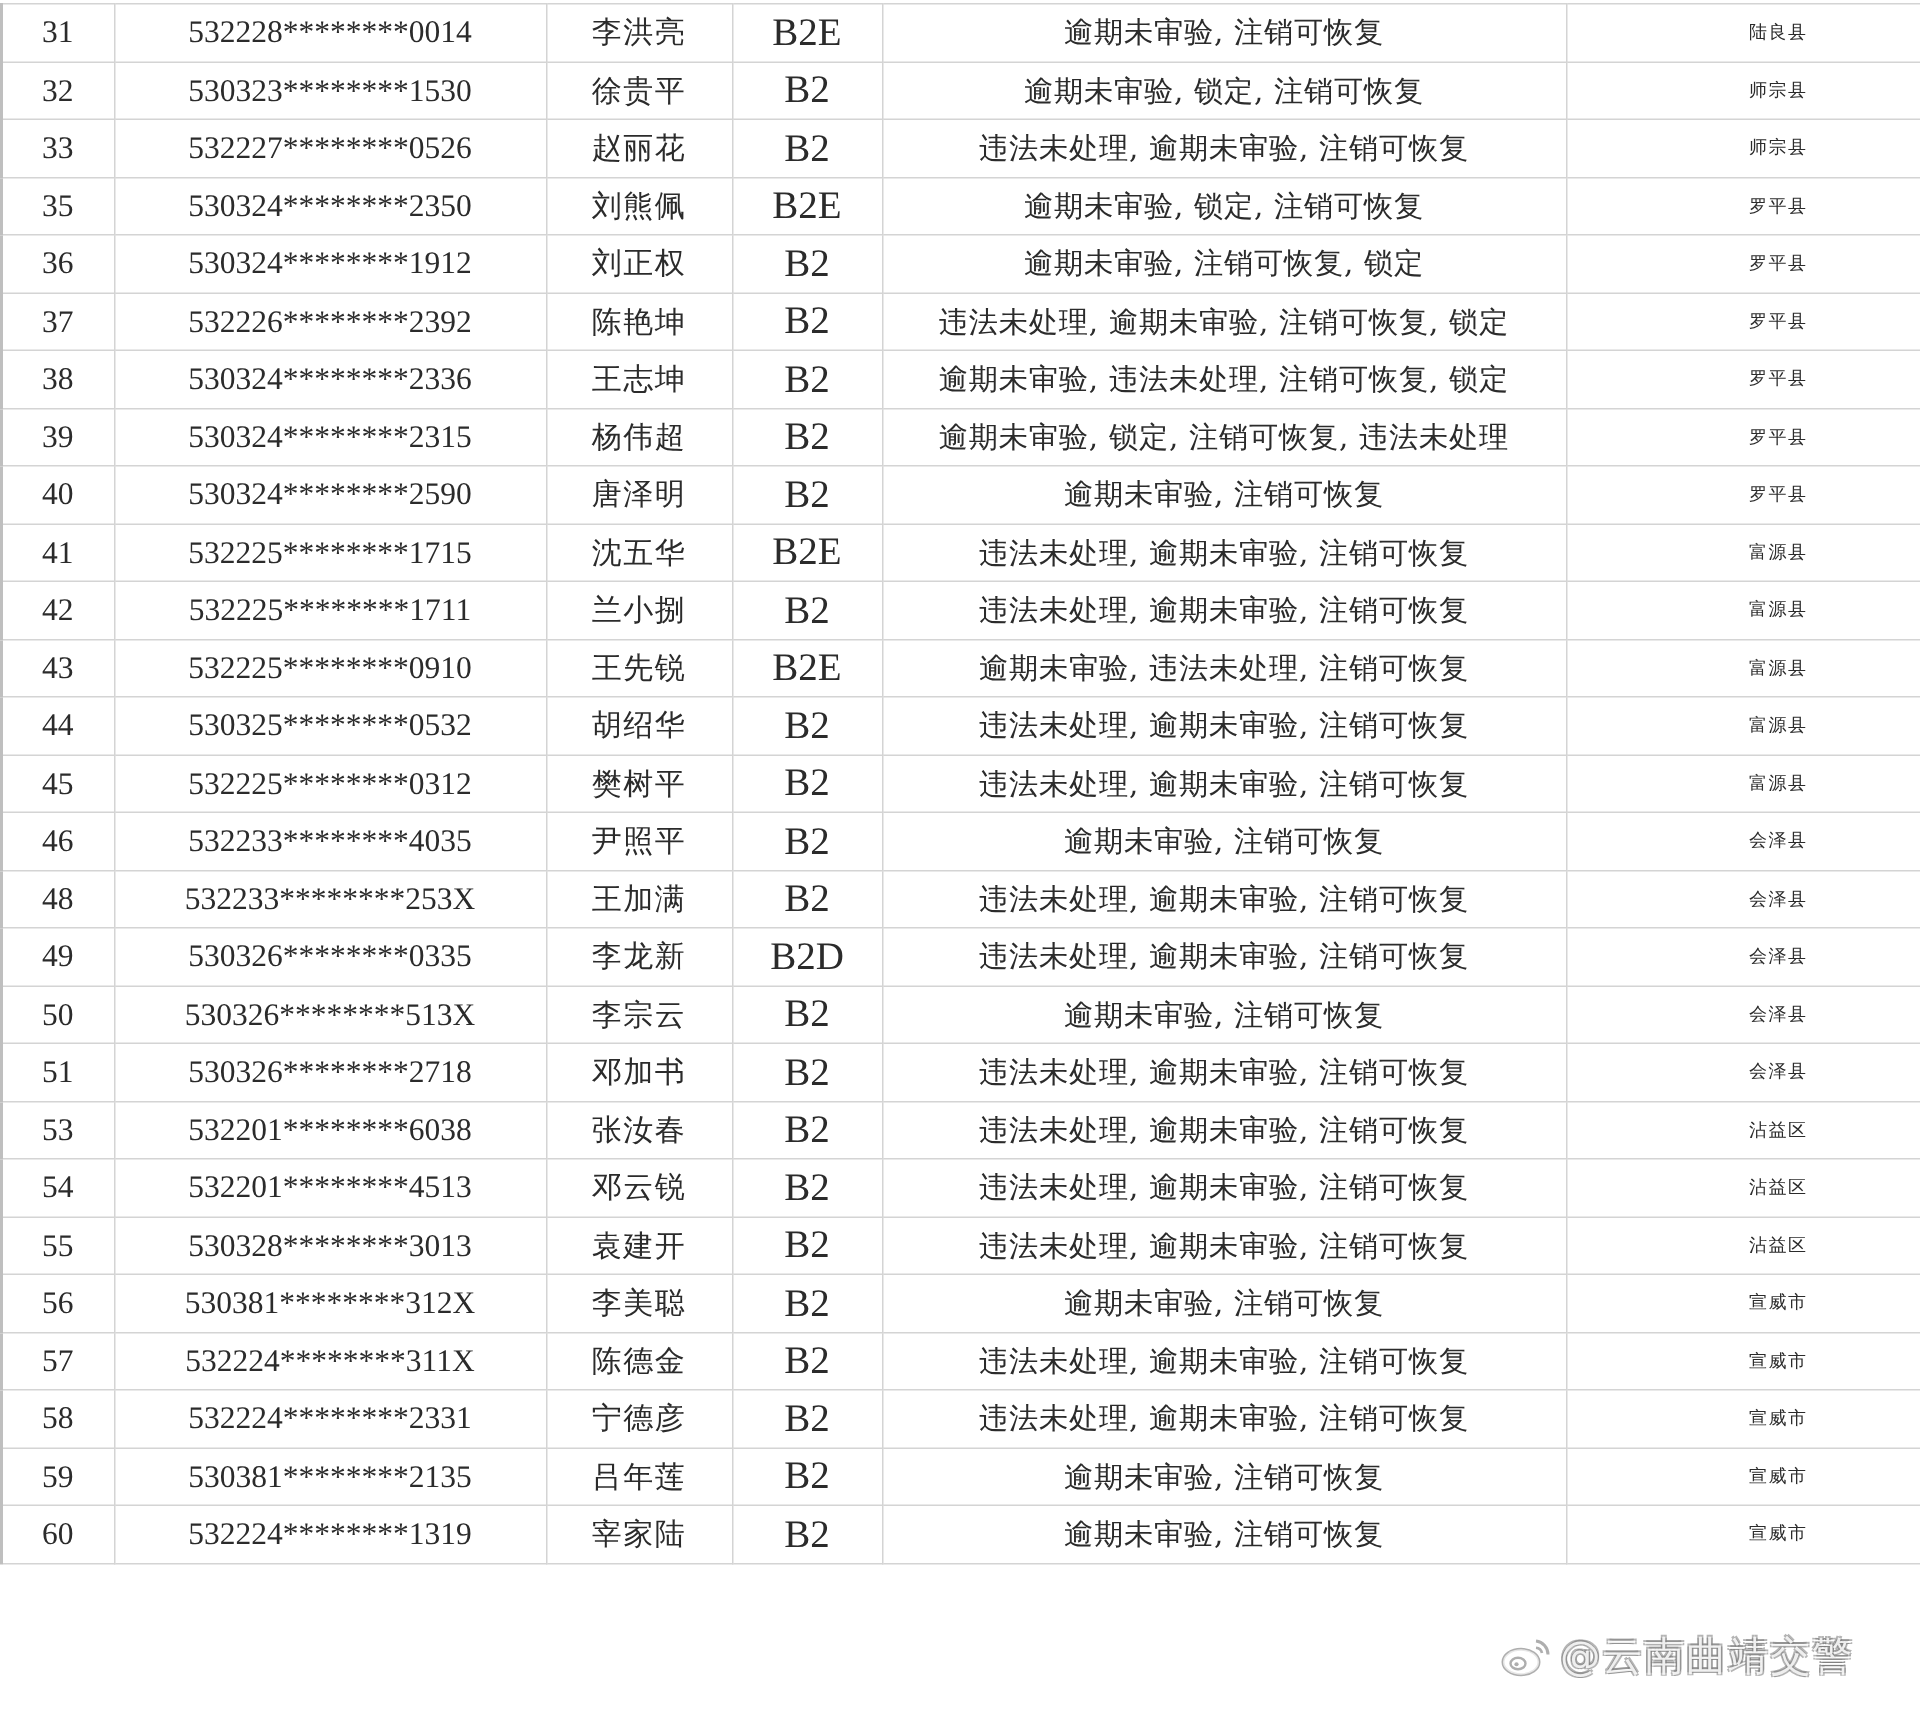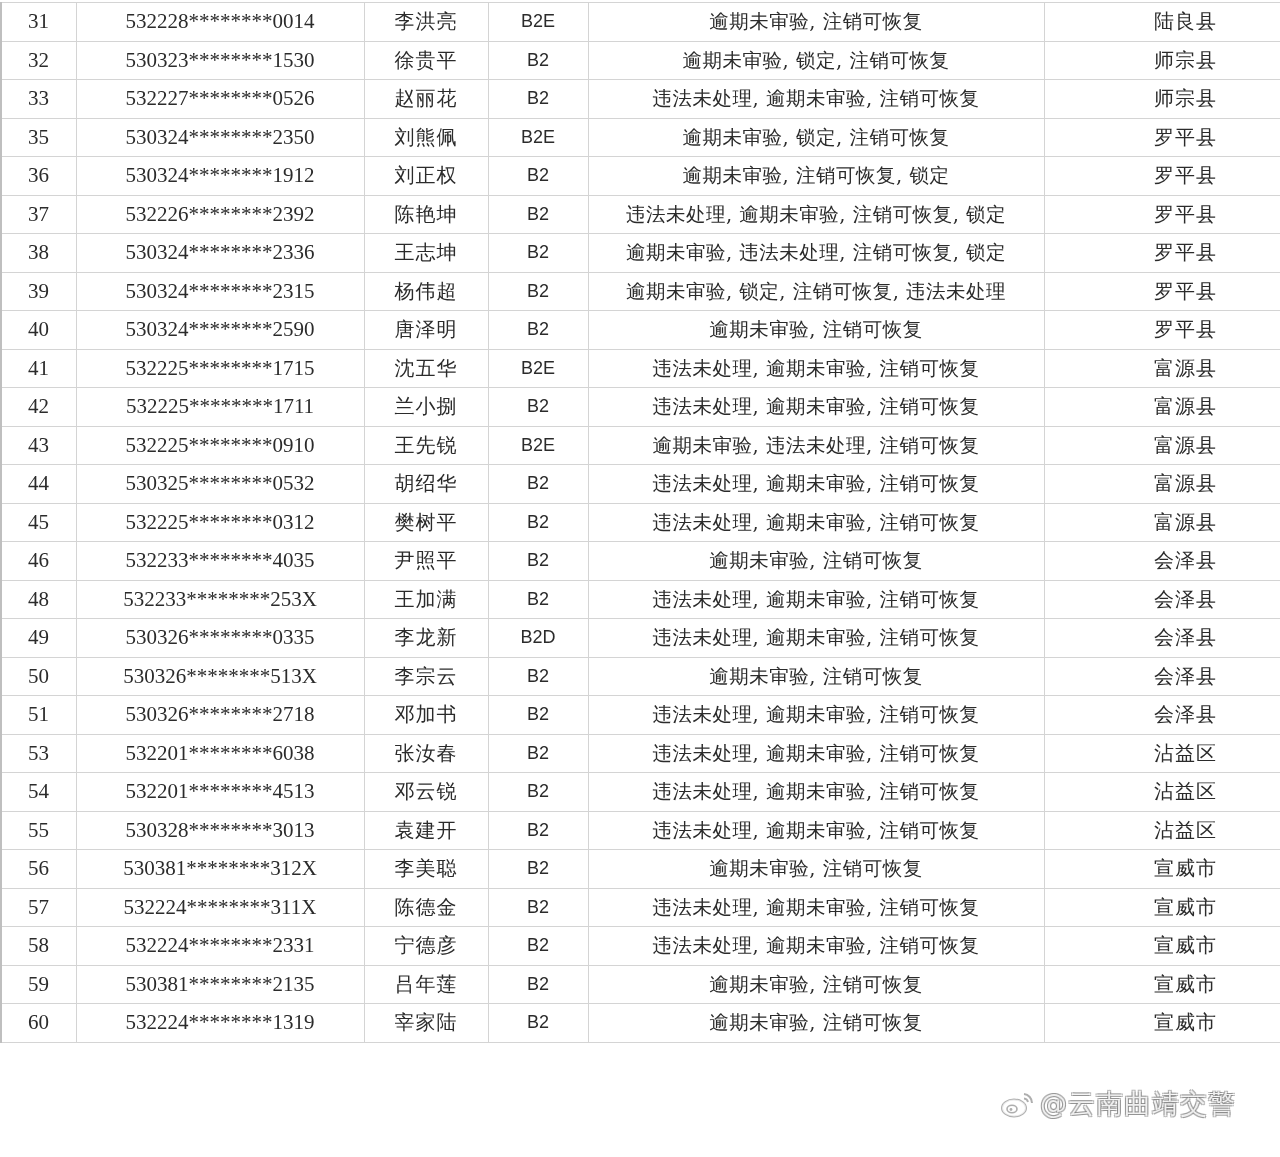--- a/index.html
+++ b/index.html
@@ -33,23 +33,23 @@
       text-align: center;
       vertical-align: middle;
       font-size: 20px;
       white-space: nowrap;
       overflow: hidden;
       letter-spacing: 0px;
     }
     table.grid td.c-no { font-family: "Liberation Serif", "DejaVu Serif", serif; font-size: 21px; text-align: left; padding-left: 26px; }
     table.grid td.c-id { font-family: "Liberation Serif", "DejaVu Serif", serif; font-size: 21px; }
     table.grid td.c-name { font-size: 20px; letter-spacing: 1px; }
-    table.grid td.c-lic { font-family: Liberation Sans, sans-serif; font-size: 18px; }
+    table.grid td.c-lic { font-family: Liberation Serif, serif; font-size: 26px; }
     table.grid td.c-status { font-size: 19.5px; letter-spacing: 0.5px; }
-    table.grid td.c-region { font-size: 20px; letter-spacing: 1px; padding-left: 46px; }
+    table.grid td.c-region { font-size: 12px; letter-spacing: 1px; padding-left: 46px; }
     table.grid tr td:first-child { border-left: 2px solid #bfbfbf; }
     .watermark {
       position: absolute;
       left: 1000px;
       top: 1084px;
       height: 40px;
       display: flex;
       align-items: center;
       gap: 4px;
       color: rgba(255,255,255,0.85);

